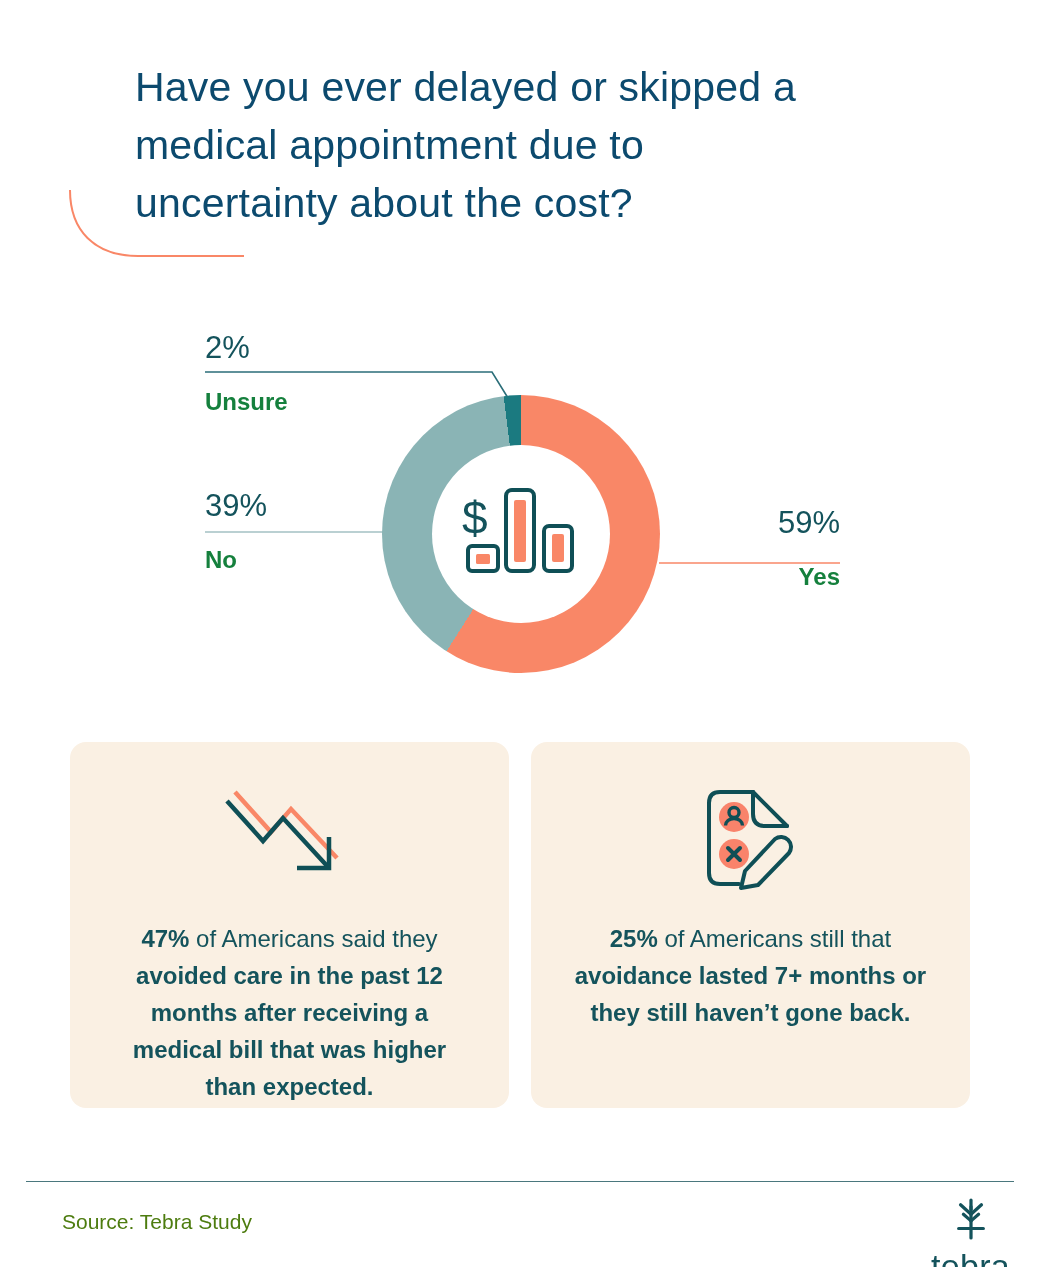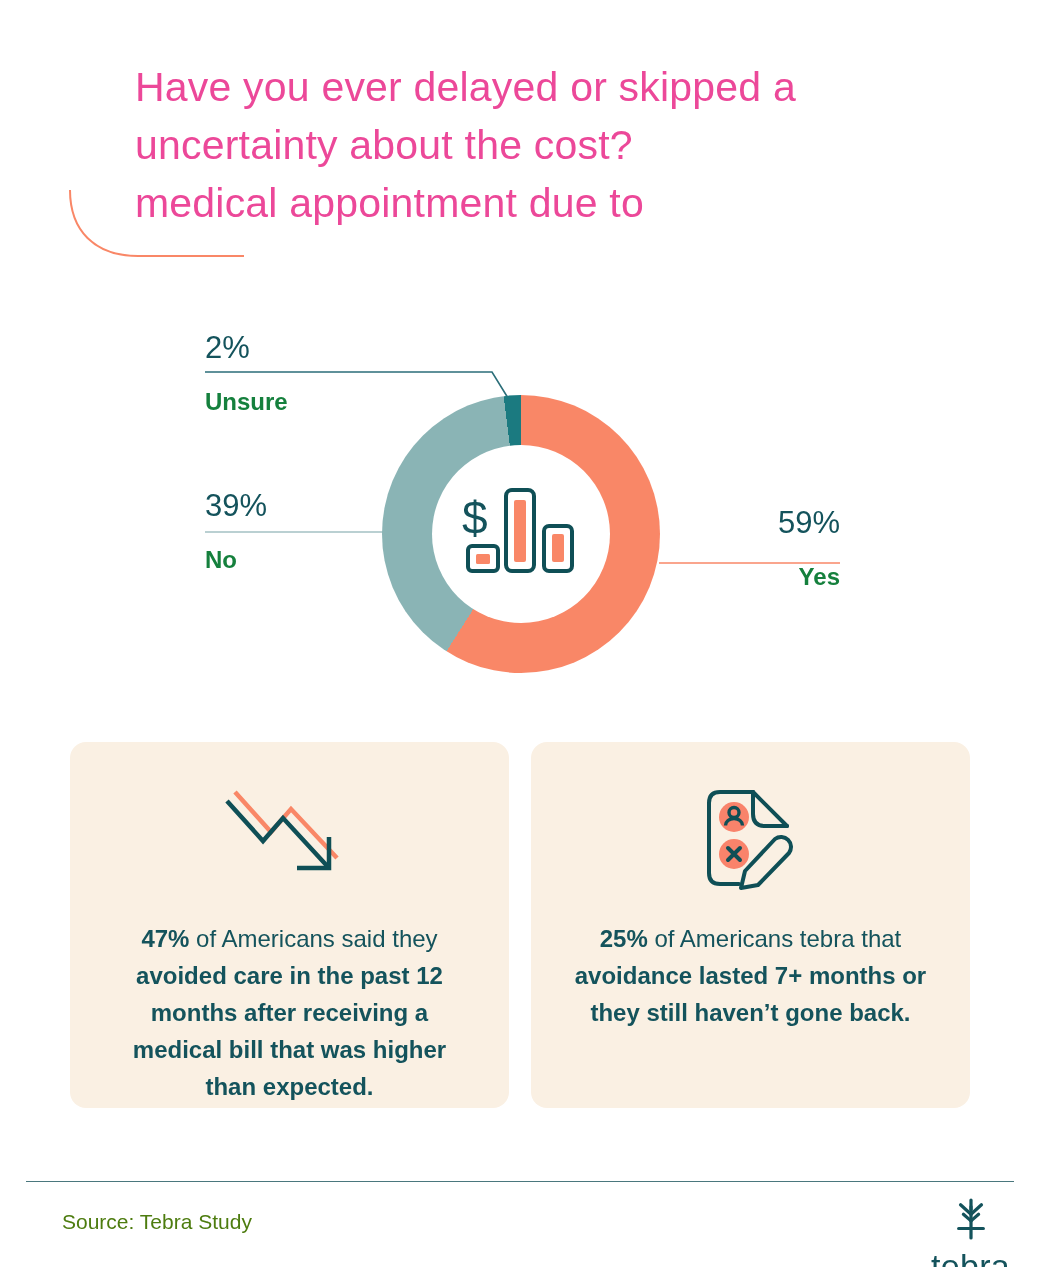--- a/index.html
+++ b/index.html
@@ -3,21 +3,21 @@
 <meta charset="utf-8">
 <style>
   * { margin:0; padding:0; box-sizing:border-box; }
   html,body { background:#ffffff; }
   body { font-family:"Liberation Sans", sans-serif; color:#14535C; }
 
   .canvas { position:relative; width:1040px; height:1267px; background:#ffffff; overflow:hidden; }
 
   
   .title { position:absolute; left:135px; top:58px; width:780px;
-           font-size:41px; line-height:58px; font-weight:500; color:#ec4899; letter-spacing:0.2px; }
+           font-size:41px; line-height:58px; font-weight:500; color:#0c4a6e; letter-spacing:0.2px; }
 
   .arc-decoration { position:absolute; left:66px; top:188px; }
 
   
   .chart-area { position:absolute; left:0; top:330px; width:1040px; height:392px; }
   .leader-lines { position:absolute; left:0; top:0; width:1040px; height:392px; }
 
   .donut { position:absolute; left:382px; top:65px; width:278px; height:278px; border-radius:50%; }
   .donut-hole { position:absolute; left:50px; top:50px; width:178px; height:178px;
                 background:#ffffff; border-radius:50%; display:flex; align-items:center; justify-content:center; }
@@ -44,22 +44,22 @@
   .brand { position:absolute; right:30px; top:1198px; display:flex; align-items:center; gap:7px;flex-direction:column; }
   .brand-word { font-size:34px; font-weight:500; color:#14535C; letter-spacing:0.3px; }
 </style>
 </head>
 <body>
 
 <div class="canvas">
 
   <h1 class="title">
     <div>Have you ever delayed or skipped a</div>
+    <div>medical appointment due to</div>
     <div>uncertainty about the cost?</div>
-    <div>medical appointment due to</div>
   </h1>
 
   <svg class="arc-decoration" width="185" height="74" viewBox="0 0 185 74">
     <path d="M4 2 C4 42 28 68 72 68 L178 68" fill="none" stroke="#F98767" stroke-width="2"></path>
   </svg>
 
   <div class="chart-area">
 
     <svg class="leader-lines" viewBox="0 0 1040 392">
       <polyline points="205,42 492,42 508,68" fill="none" stroke="#2B6E79" stroke-width="1.6"></polyline>
@@ -121,21 +121,21 @@
           <path d="M58 6 L92 40" fill="none" stroke="#0F4F56" stroke-width="4" stroke-linecap="round"></path>
           <circle cx="39" cy="31" r="15" fill="#F9836B"></circle>
           <circle cx="39" cy="26.5" r="5" fill="none" stroke="#0F4F56" stroke-width="3.4"></circle>
           <path d="M30.5 39.5 a8.5 7 0 0 1 17 0" fill="none" stroke="#0F4F56" stroke-width="3.4"></path>
           <circle cx="39" cy="68" r="15" fill="#F9836B"></circle>
           <path d="M33 62 L45 74 M45 62 L33 74" fill="none" stroke="#0F4F56" stroke-width="4" stroke-linecap="round"></path>
           <path d="M46 102 L50 85 L80 53 A10 10 0 0 1 94 67 L63 99 Z" fill="#FAF0E3" stroke="#0F4F56" stroke-width="4" stroke-linejoin="round"></path>
         </svg>
       </div>
       <p class="card-text">
-        <b>25%</b><span> of Americans tebra that </span><b>avoidance lasted 7+ months or they still haven’t gone back.</b>
+        <b>25%</b><span> of Americans still that </span><b>avoidance lasted 7+ months or they still haven’t gone back.</b>
       </p>
     </div>
   </div>
 
   <div class="footer-rule"></div>
   <div class="source">Source: Tebra Study</div>
 
   <div class="brand">
     <svg width="38" height="42" viewBox="0 0 40 44">
       <g stroke="#14535C" stroke-width="3.4" stroke-linecap="round" fill="none">

